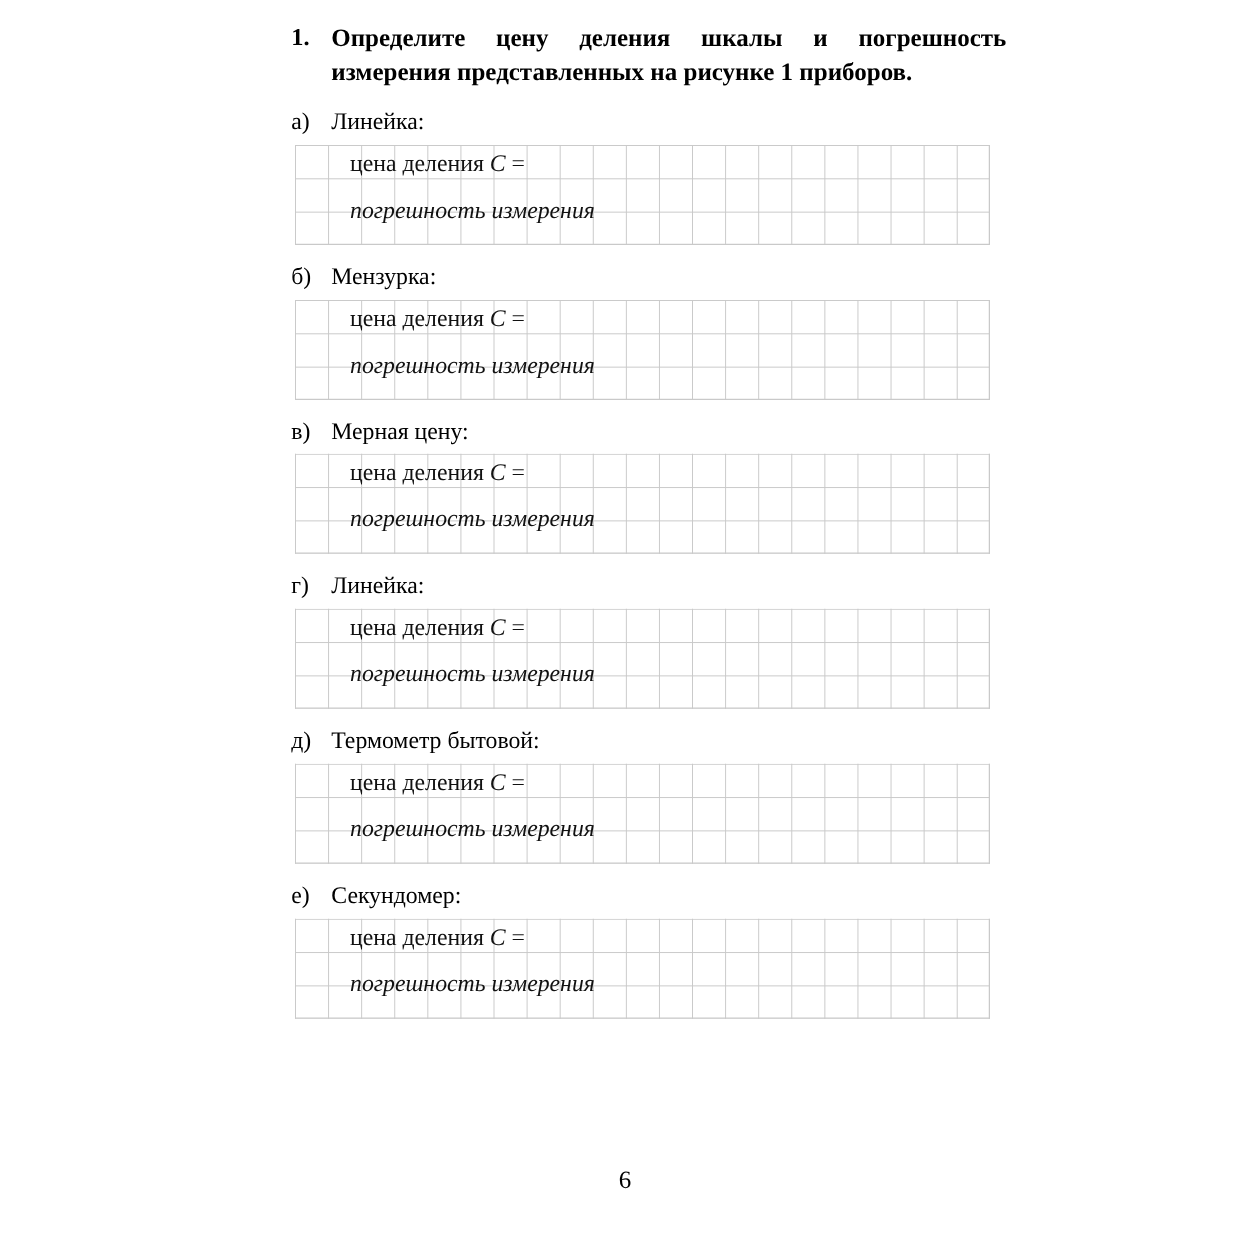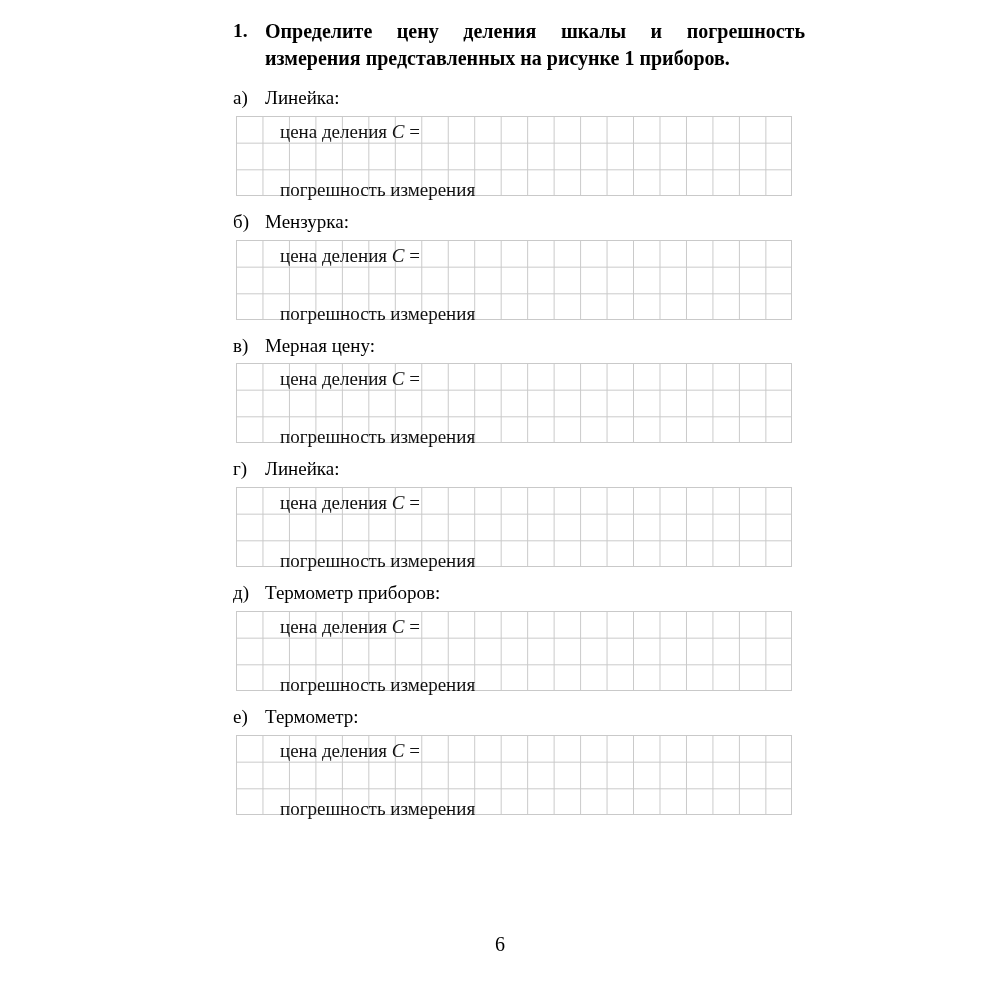--- a/index.html
+++ b/index.html
@@ -113,21 +113,21 @@
   .cell-text {
     position: absolute;
     left: 26px;
     font-size: 19px;
     line-height: 1;
     white-space: nowrap;
     color: #111111;
     margin-left: 18px;
   }
   .cell-text.row1 { top: 6px; }
-  .cell-text.row3 { top: 64px; }
+  .cell-text.row3 { top: 43px; font-style: italic; }
   .italic-var {
     font-style: italic;
     font-family: "Liberation Serif", "DejaVu Serif", serif;
   }
 
   
   .page-number {
     position: absolute;
     left: 0;
     right: 0;
@@ -200,35 +200,35 @@
       <div class="grid-border-r"></div>
       <div class="grid-border-b"></div>
       <div class="cell-text row1">цена деления <span class="italic-var">C</span> =</div>
       <div class="cell-text row3">погрешность измерения</div>
     </div>
   </div>
 
   <div class="item">
     <div class="item-head">
       <span class="item-letter">д)</span>
-      <span class="item-label">Термометр приборов:</span>
+      <span class="item-label">Термометр бытовой:</span>
     </div>
     <div class="grid-wrap">
       <div class="grid-lines"></div>
       <div class="grid-border-r"></div>
       <div class="grid-border-b"></div>
       <div class="cell-text row1">цена деления <span class="italic-var">C</span> =</div>
       <div class="cell-text row3">погрешность измерения</div>
     </div>
   </div>
 
   <div class="item">
     <div class="item-head">
       <span class="item-letter">е)</span>
-      <span class="item-label">Термометр:</span>
+      <span class="item-label">Секундомер:</span>
     </div>
     <div class="grid-wrap">
       <div class="grid-lines"></div>
       <div class="grid-border-r"></div>
       <div class="grid-border-b"></div>
       <div class="cell-text row1">цена деления <span class="italic-var">C</span> =</div>
       <div class="cell-text row3">погрешность измерения</div>
     </div>
   </div>
 </div>

